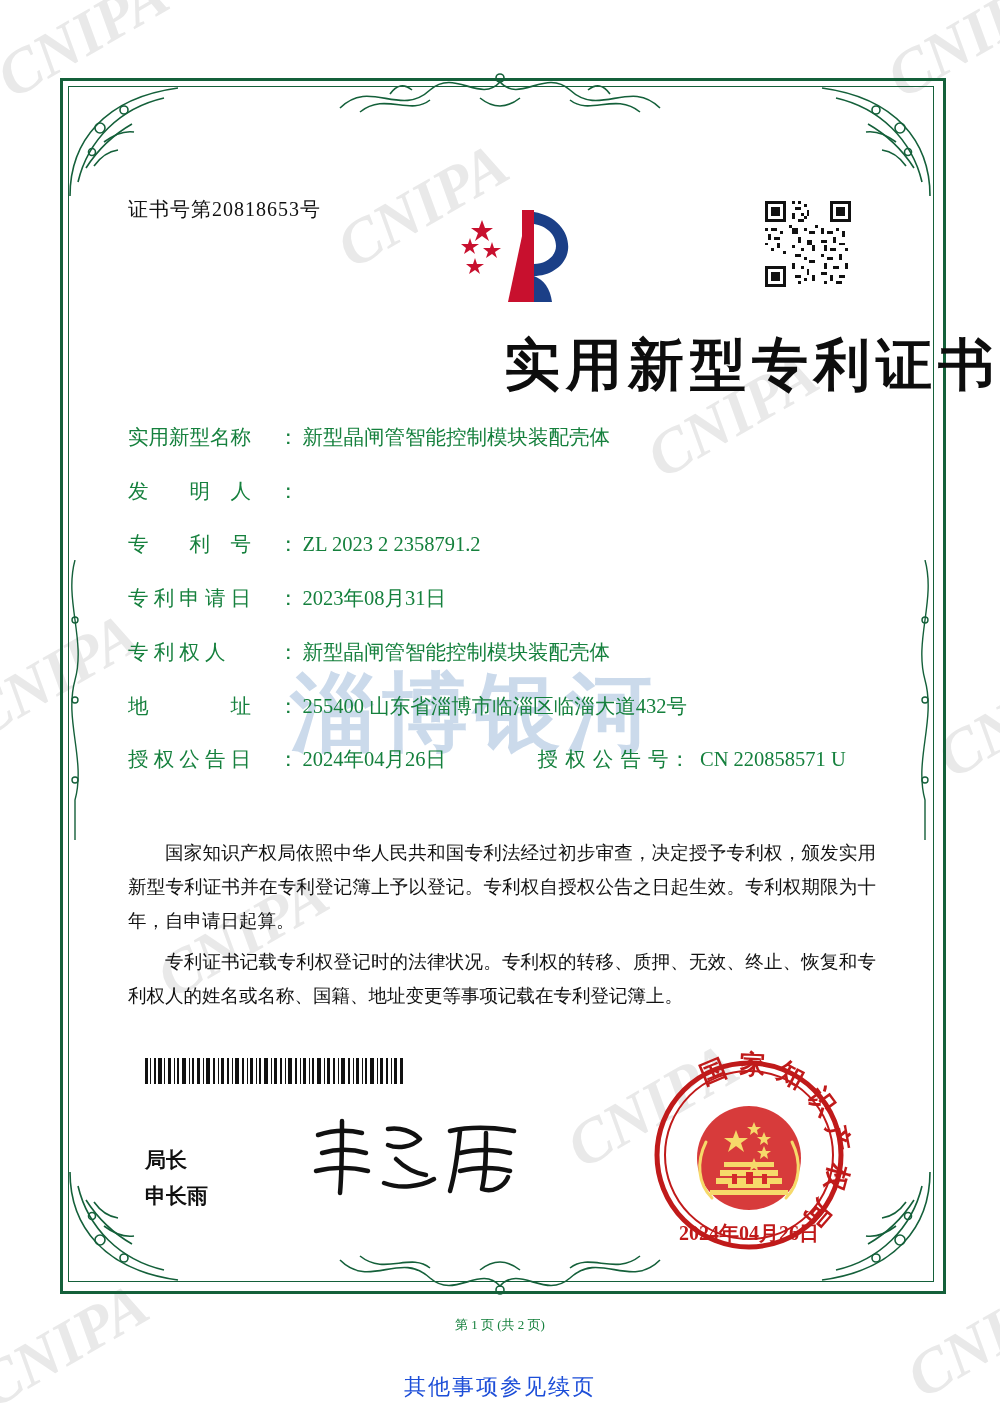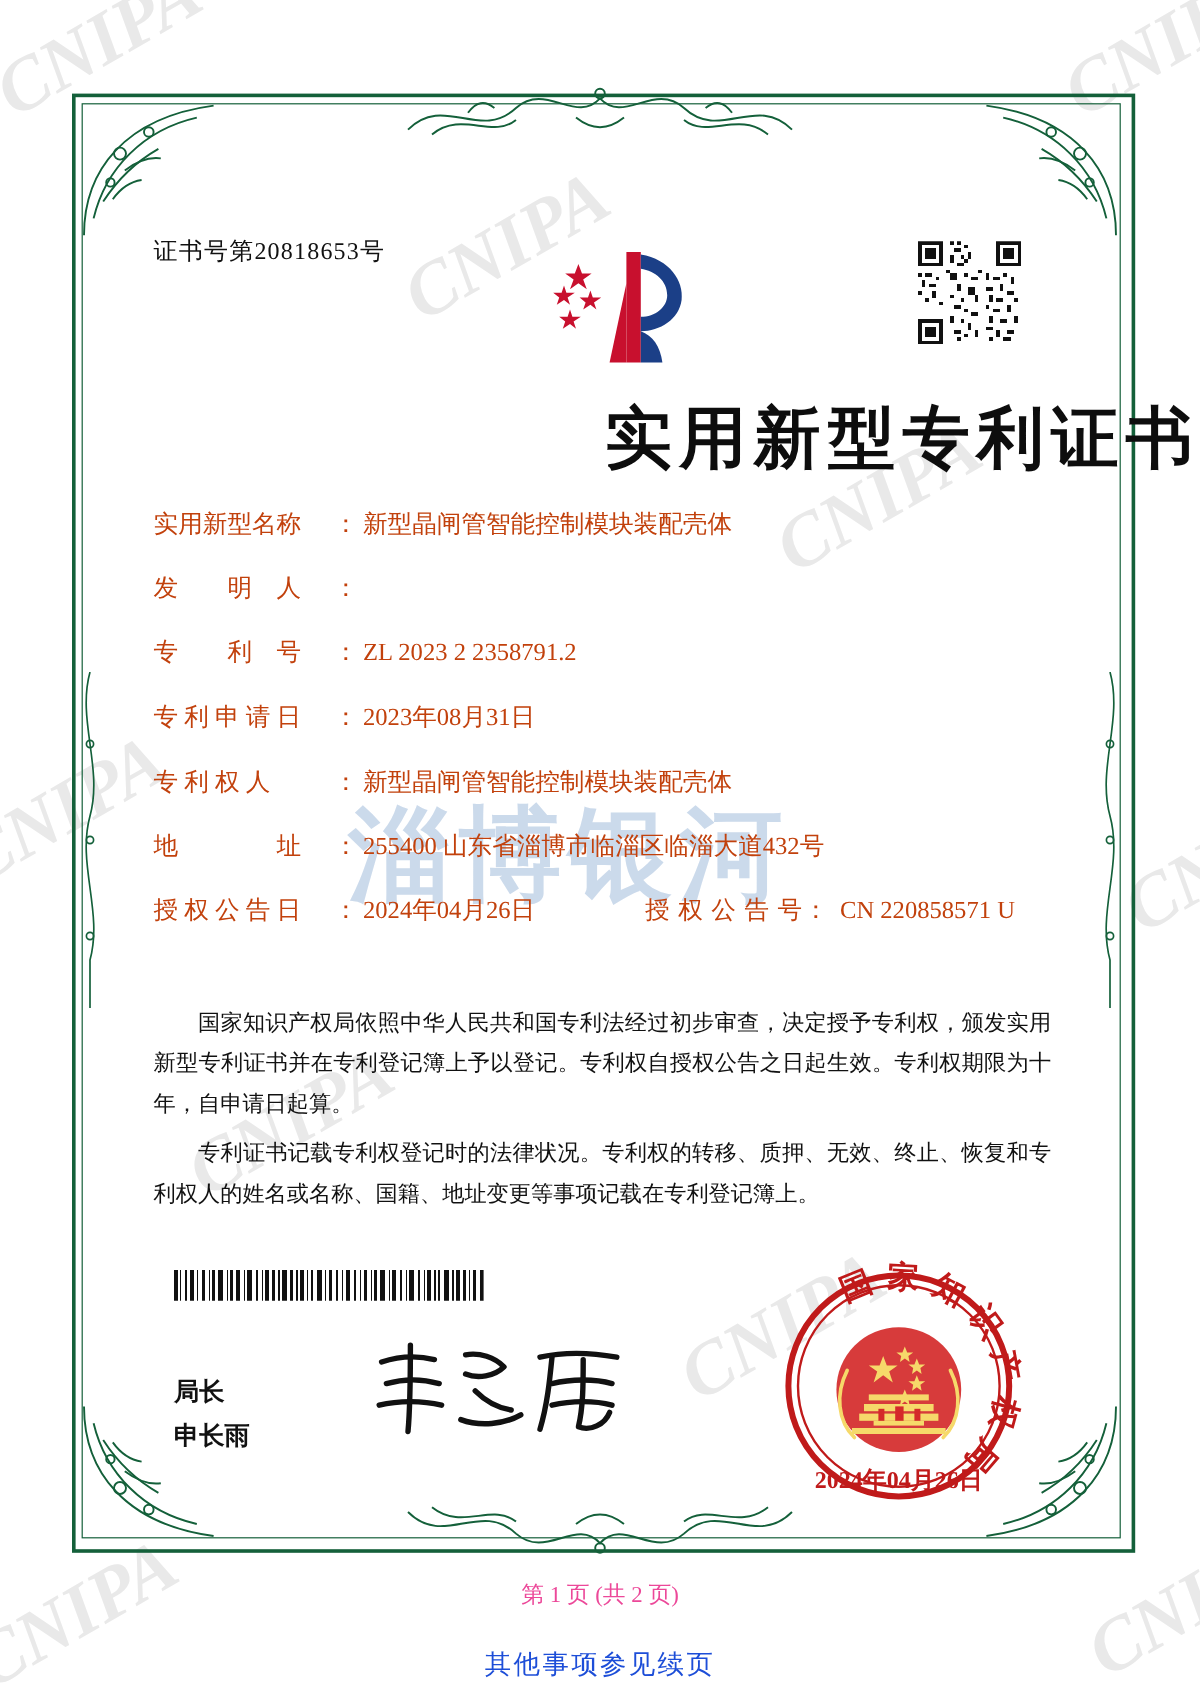--- a/index.html
+++ b/index.html
@@ -116,21 +116,21 @@
     left: 128px;
     top: 395px;
     width: 760px;
   }
   .field-row {
     display: flex;
     align-items: baseline;
     margin-bottom: 24px;
     font-size: 20.5px;
     line-height: 1.45;
-    color: #c2410c;
+    color: #15803d;
   }
   .field-label {
     width: 150px;
     flex: 0 0 150px;
     letter-spacing: 0px;
     white-space: nowrap;
   }
   .field-colon {
     flex: 0 0 auto;
     padding-right: 4px;
@@ -213,22 +213,22 @@
     font-weight: bold;
     letter-spacing: 0px;
   }
 
   .page-no {
     position: absolute;
     left: 0;
     right: 0;
     top: 1288px;
     text-align: center;
-    font-size: 19px;
-    color: #ec4899;
+    font-size: 13px;
+    color: #15803d;
   }
 
   .footer-note {
     position: absolute;
     left: 0;
     right: 0;
     top: 1344px;
     text-align: center;
     font-size: 22px;
     letter-spacing: 2px;

